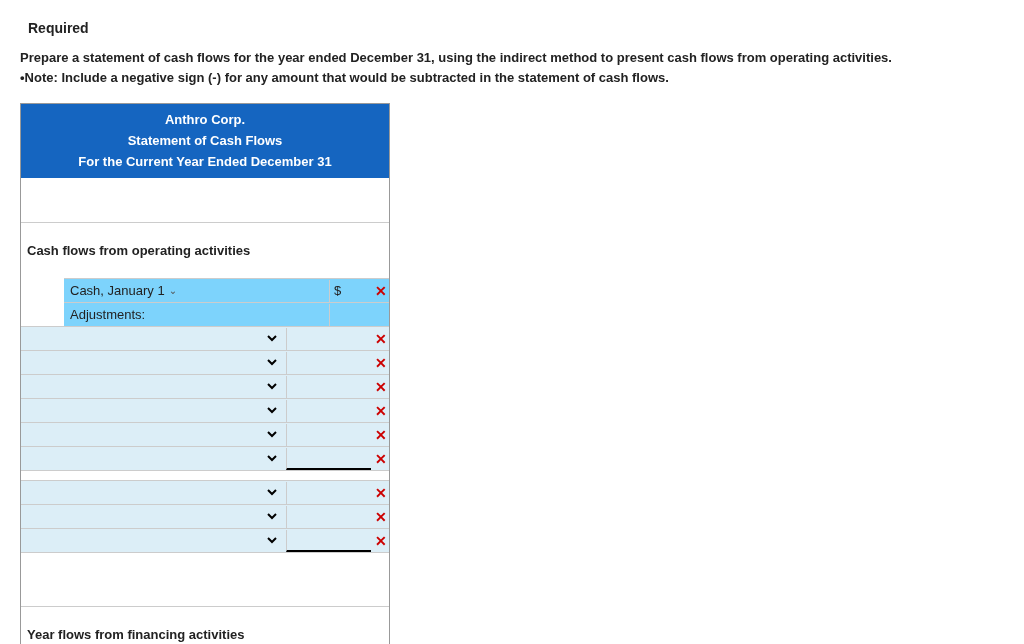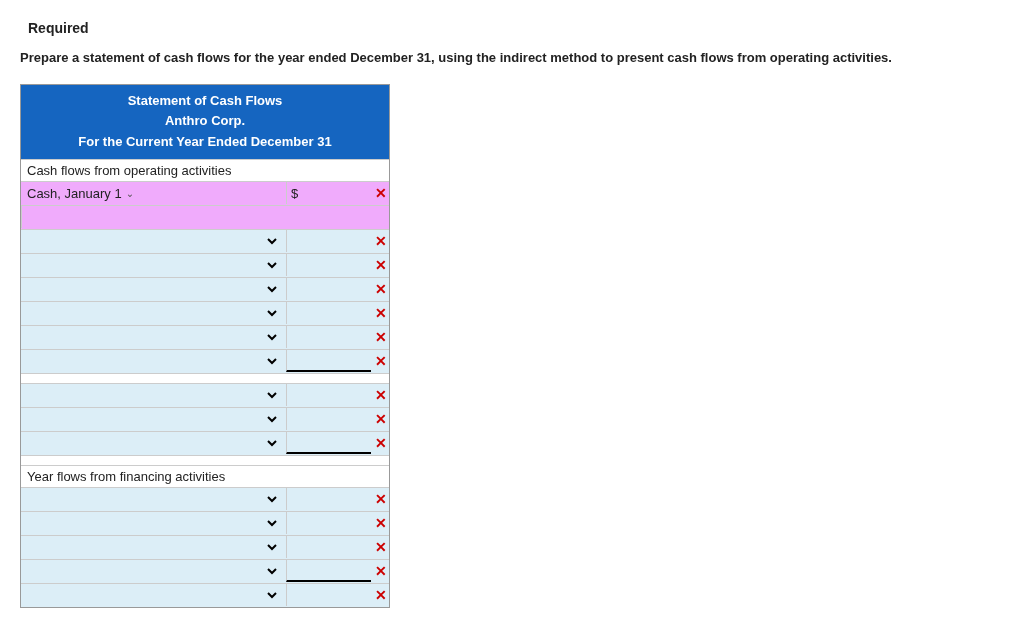--- a/index.html
+++ b/index.html
@@ -33,34 +33,36 @@
       padding: 6px 4px;
       font-weight: bold;
       font-size: 13px;
       line-height: 1.6;
     }
     .table-header div {
       font-size: 13px;
     }
     .section-label {
       background: #fff;
-      font-weight: normal;
-      padding: 3px 6px;
+      font-weight: bold;
+      padding: 20px 6px;
       border-top: 1px solid #ccc;
       font-size: 13px;
+      margin-top: 44px;
     }
     .row {
       display: flex;
       align-items: center;
       border-top: 1px solid #ccc;
       background: #dceef7;
       min-height: 24px;
     }
     .row.white-bg {
-      background: #f0abfc;
+      background: #7dd3fc;
+      margin-left: 43px;
     }
     .row-label {
       flex: 0 0 265px;
       padding: 2px 6px;
       display: flex;
       align-items: center;
       gap: 4px;
       font-size: 13px;
     }
     .row-label.indented {
@@ -117,44 +119,48 @@
       cursor: pointer;
     }
   </style>
 </head>
 <body>
 
 <p class="required-title">Required</p>
 
 <div class="instructions">
   <p>Prepare a statement of cash flows for the year ended December 31, using the indirect method to present cash flows from operating activities.</p>
+  <p>•Note: Include a negative sign (-) for any amount that would be subtracted in the statement of cash flows.</p>
 </div>
 
 <div class="table-container">
   <div class="table-header">
+    <div>Anthro Corp.</div>
     <div>Statement of Cash Flows</div>
-    <div>Anthro Corp.</div>
     <div>For the Current Year Ended December 31</div>
   </div>
 
   <div class="section-label">Cash flows from operating activities</div>
 
   <div class="row white-bg">
     <div class="row-label">
       <span>Cash, January 1</span>
       <span class="chevron">⌄</span>
     </div>
     <div class="row-value">
       <span class="dollar">$</span>
       <input type="text" value="" style="">
     </div>
     <div class="x-mark">✕</div>
   </div>
 
   <div class="row white-bg">
+    <div class="row-label">
+      <span>Adjustments:</span>
+    </div>
     <div class="row-value"></div>
     <div class="x-mark"></div>
   </div>
 
   <div class="row">
     <div class="row-label indented">
       <select class="row-select"><option value=""></option></select>
     </div>
     <div class="row-value">
       <input type="text" value="" style="">

